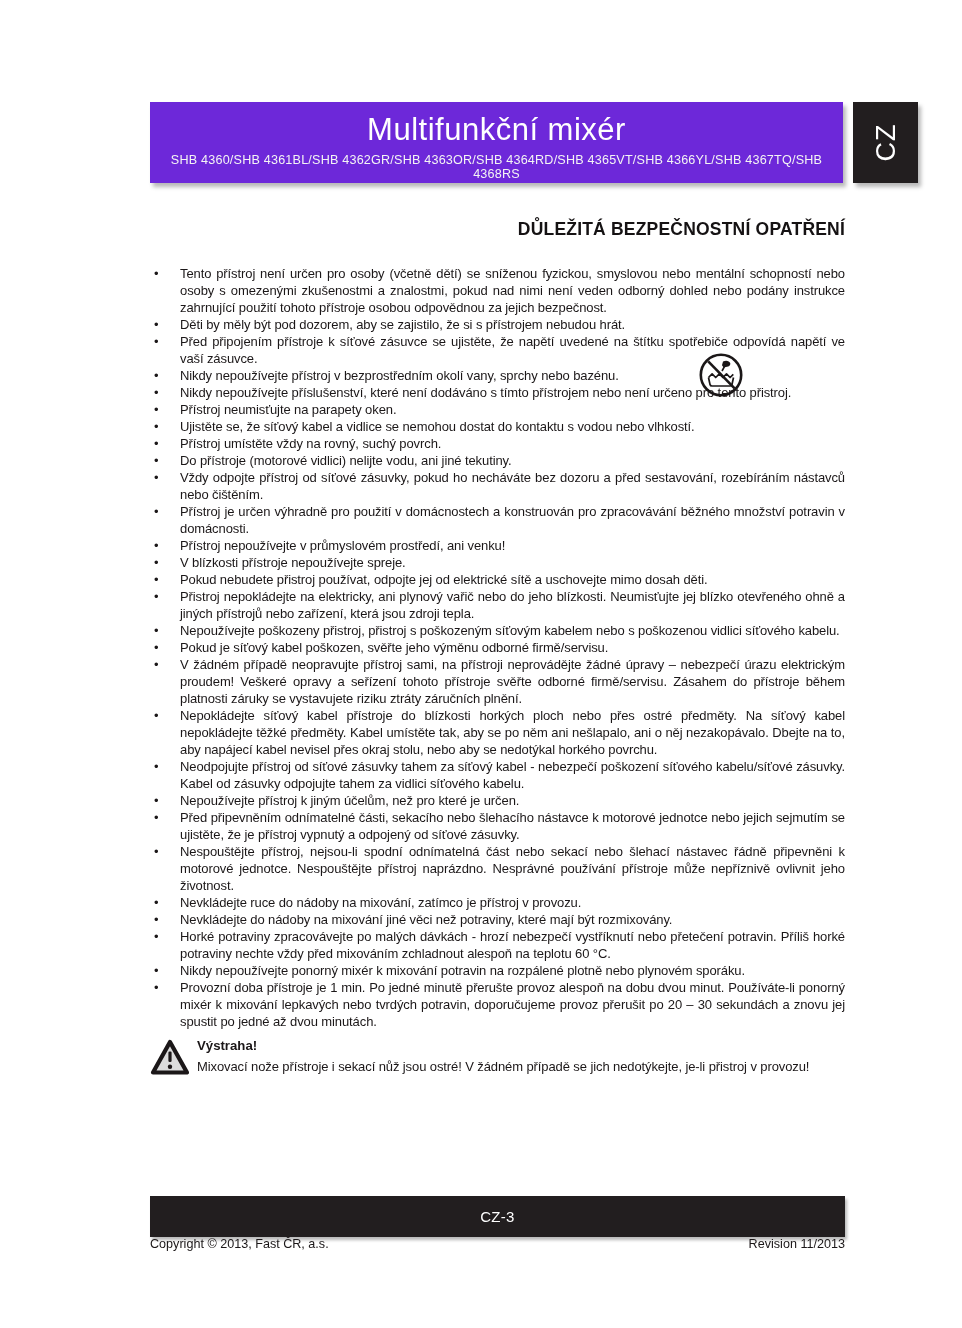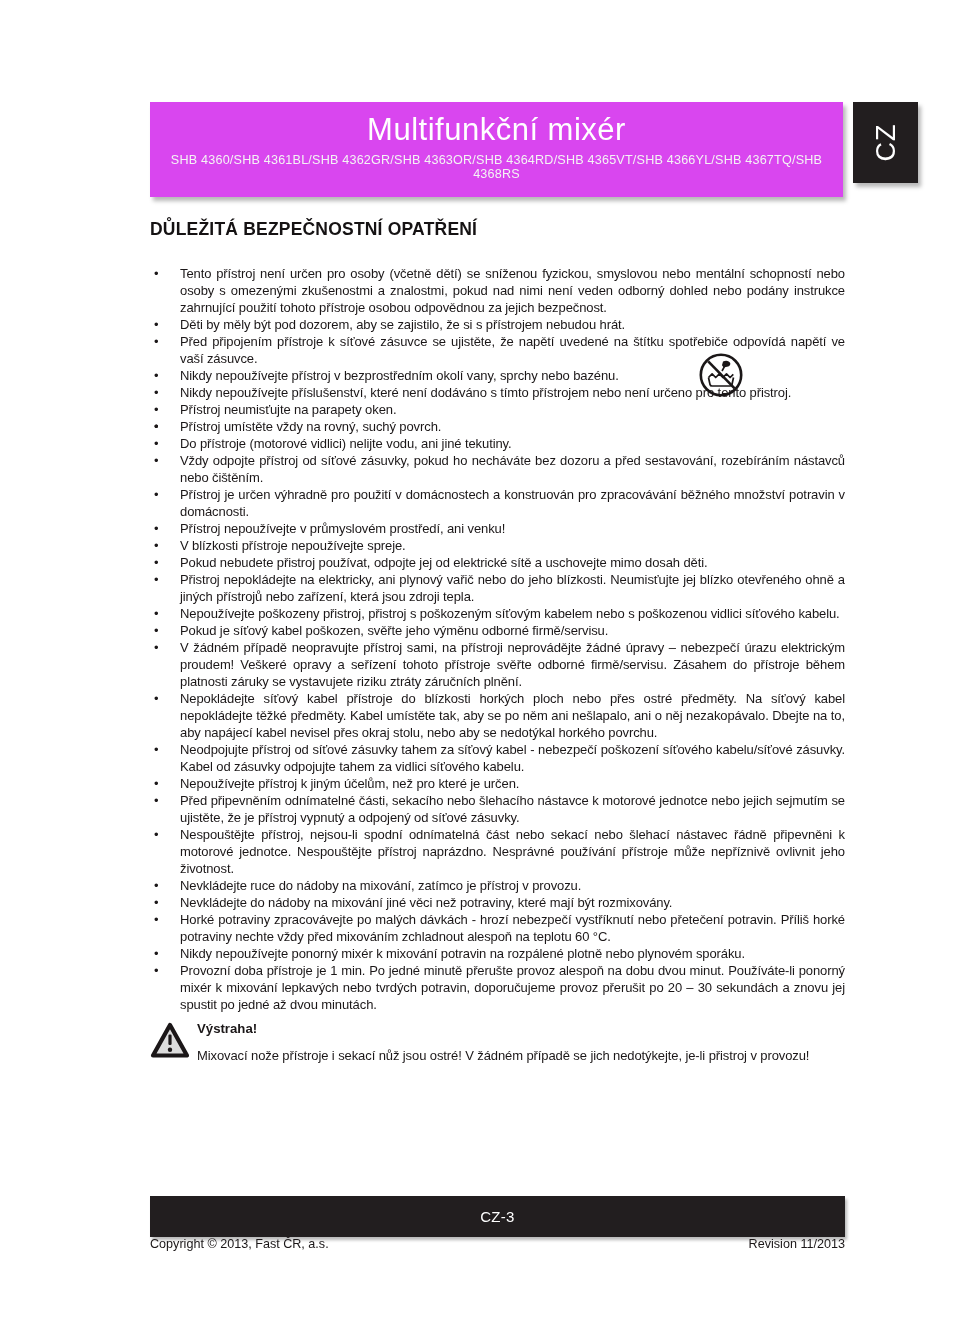--- a/index.html
+++ b/index.html
@@ -9,54 +9,54 @@
     font-family: "Liberation Sans", "DejaVu Sans", sans-serif;
     color: #1b1718;
     position: relative;
     overflow: hidden;
   }
   .page { position: relative; width: 962px; height: 1328px; background: #fff; }
 
   
   .header-row { position: absolute; left: 150px; top: 102px; width: 768px; display: flex; }
   .header-bar {
-    width: 693px; height: 95px; background: #d946ef; color: #fff;
+    width: 693px; height: 81px; background: #6d28d9; color: #fff;
     text-align: center; box-shadow: 3px 4px 4px rgba(0,0,0,0.28);
     padding-top: 9px;
   }
   .header-title { font-size: 31px; font-weight: 400; letter-spacing: 0.5px; line-height: 38px; }
   .header-models { font-size: 12.6px; font-weight: 400; letter-spacing: 0.2px; margin-top: 4px; color: #f4f4f4; }
   .cz-tab {
     width: 65px; height: 81px; background: #221e1f; color: #fff;
     margin-left: 10px; display: flex; align-items: center; justify-content: center;
     box-shadow: 3px 4px 4px rgba(0,0,0,0.28);
   }
   .cz-label { transform: rotate(-90deg); font-size: 27px; font-weight: 400; letter-spacing: 1px; }
 
   
   .content { position: absolute; left: 150px; top: 219px; width: 695px; }
-  .section-title { font-size: 17.5px; font-weight: 700; letter-spacing: 0.2px; color: #151213; }
+  .section-title { font-size: 17.5px; font-weight: 700; letter-spacing: 0.2px; color: #151213; text-align: right; }
   ul.safety-list { list-style: none; margin-top: 25px; }
   ul.safety-list li {
     position: relative; padding-left: 30px;
     font-size: 13px; line-height: 17px; letter-spacing: -0.1px;
     text-align: justify; text-justify: inter-word;
   }
   ul.safety-list li .marker {
     position: absolute; left: 4px; top: 0; font-size: 13px; line-height: 17px;
   }
   .no-bath-wrap { position: absolute; left: 548px; top: -15px; width: 46px; height: 46px; }
 
   
   .warning-block { position: relative; margin-top: 7px; padding-left: 47px; }
   .warning-icon-wrap { position: absolute; left: 0; top: 2px; width: 40px; height: 37px; }
   .warning-title { font-size: 13.2px; font-weight: 700; line-height: 17px; }
   .warning-text {
     font-size: 13px; line-height: 17px; letter-spacing: -0.1px;
-    text-align: justify; margin-top: 10px;
+    text-align: justify; margin-top: 4px;
   }
 
   
   .footer-bar {
     position: absolute; left: 150px; top: 1196px; width: 695px; height: 41px;
     background: #221e1f; color: #fff; text-align: center;
     box-shadow: 2px 3px 3px rgba(0,0,0,0.28);
     display: flex; align-items: center; justify-content: center;
   }
   .footer-label { font-size: 15px; font-weight: 400; letter-spacing: 0.3px; }
@@ -99,21 +99,21 @@
 
             <path d="M10.5 25.5 l3.6 -3.6 3.6 3.6 3.6 -3.6 3.6 3.6 3.6 -3.6 3.6 3.6 3.2 -3.2" fill="none" stroke="#1b1718" stroke-width="1.7" stroke-linejoin="round"></path>
             <path d="M10.5 25.5 L12 32.5 Q12.3 34 14 34 H32 Q33.7 34 34 32.5 L35.5 25.5" fill="none" stroke="#1b1718" stroke-width="1.7" stroke-linejoin="round"></path>
 
             <line x1="10.2" y1="9.4" x2="36.6" y2="36.4" stroke="#1b1718" stroke-width="2.6"></line>
           </svg>
         </span>
       </li>
       <li><span class="marker">•</span><span>Nikdy nepoužívejte příslušenství, které není dodáváno s tímto přístrojem nebo není určeno pro tento přistroj.</span></li>
       <li><span class="marker">•</span><span>Přístroj neumisťujte na parapety oken.</span></li>
-      <li><span class="marker">•</span></li>
+      <li><span class="marker">•</span><span>Ujistěte se, že síťový kabel a vidlice se nemohou dostat do kontaktu s vodou nebo vlhkostí.</span></li>
       <li><span class="marker">•</span><span>Přístroj umístěte vždy na rovný, suchý povrch.</span></li>
       <li><span class="marker">•</span><span>Do přístroje (motorové vidlici) nelijte vodu, ani jiné tekutiny.</span></li>
       <li><span class="marker">•</span><span>Vždy odpojte přístroj od síťové zásuvky, pokud ho necháváte bez dozoru a před sestavování, rozebíráním nástavců nebo čištěním.</span></li>
       <li><span class="marker">•</span><span>Přístroj je určen výhradně pro použití v domácnostech a konstruován pro zpracovávání běžného množství potravin v domácnosti.</span></li>
       <li><span class="marker">•</span><span>Přístroj nepoužívejte v průmyslovém prostředí, ani venku!</span></li>
       <li><span class="marker">•</span><span>V blízkosti přístroje nepoužívejte spreje.</span></li>
       <li><span class="marker">•</span><span>Pokud nebudete přistroj používat, odpojte jej od elektrické sítě a uschovejte mimo dosah děti.</span></li>
       <li><span class="marker">•</span><span>Přistroj nepokládejte na elektricky, ani plynový vařič nebo do jeho blízkosti. Neumisťujte jej blízko otevřeného ohně a jiných přístrojů nebo zařízení, která jsou zdroji tepla.</span></li>
       <li><span class="marker">•</span><span>Nepoužívejte poškozeny přistroj, přistroj s poškozeným síťovým kabelem nebo s poškozenou vidlici síťového kabelu.</span></li>
       <li><span class="marker">•</span><span>Pokud je síťový kabel poškozen, svěřte jeho výměnu odborné firmě/servisu.</span></li>

